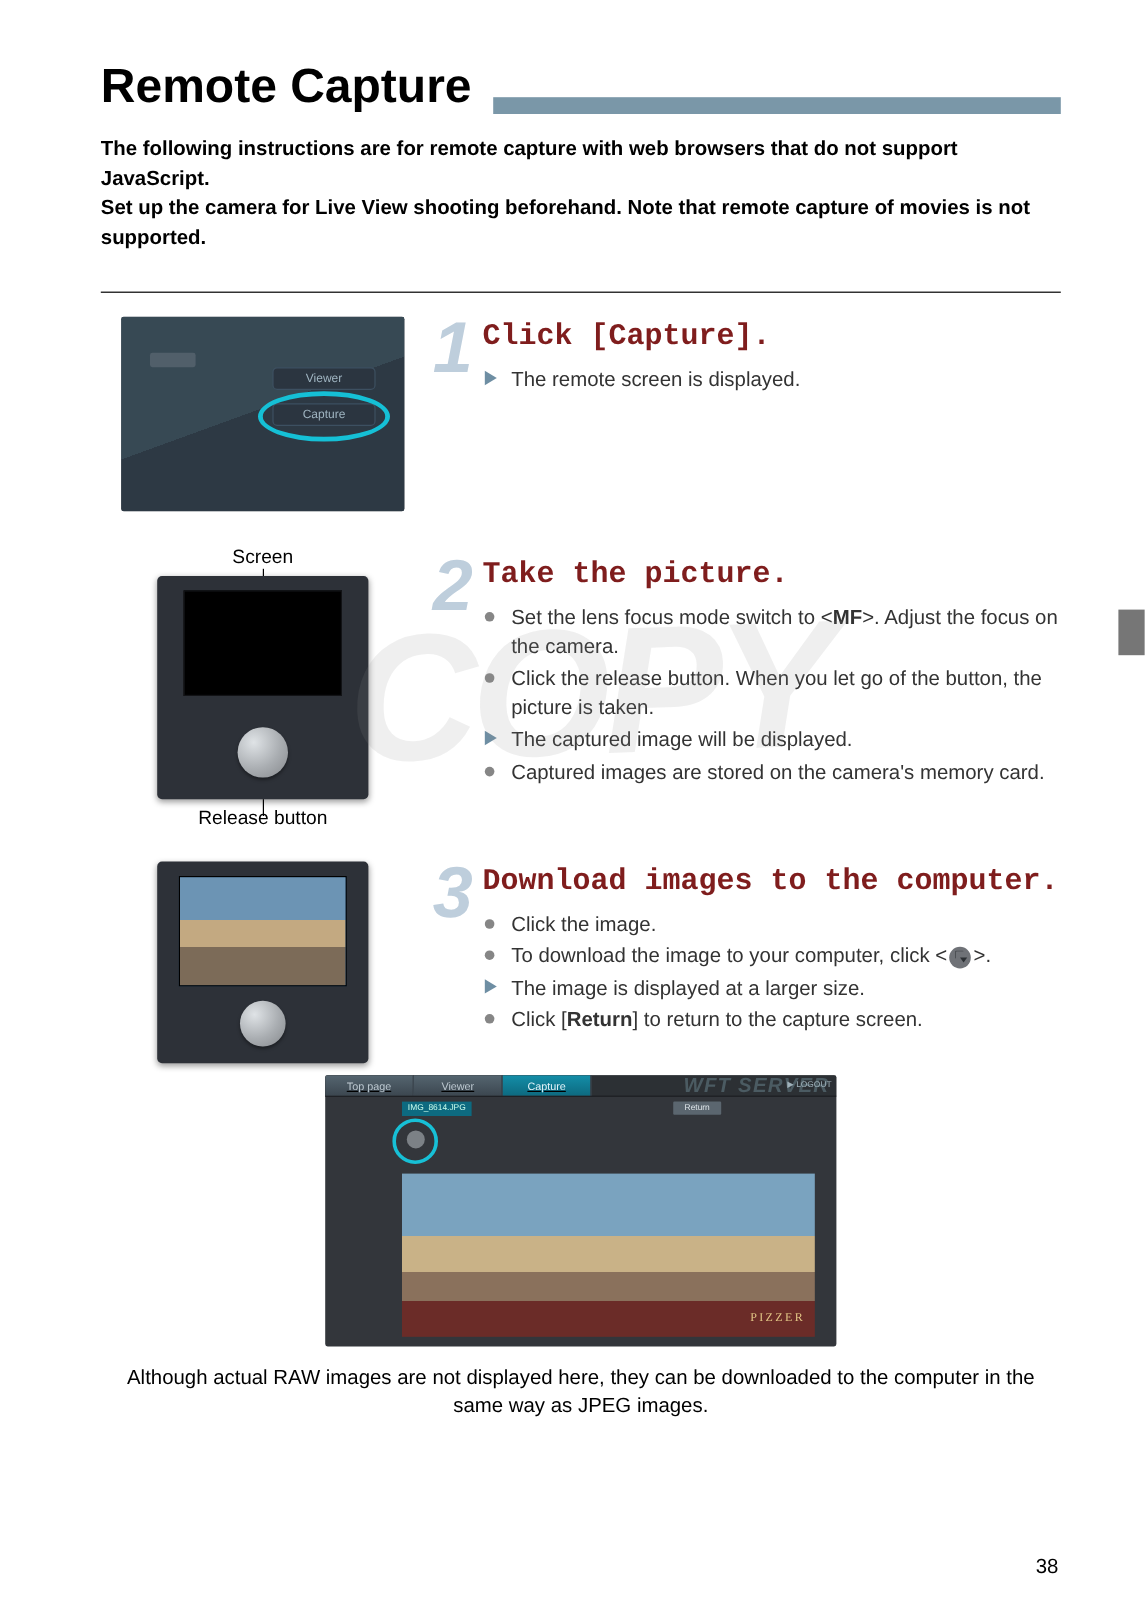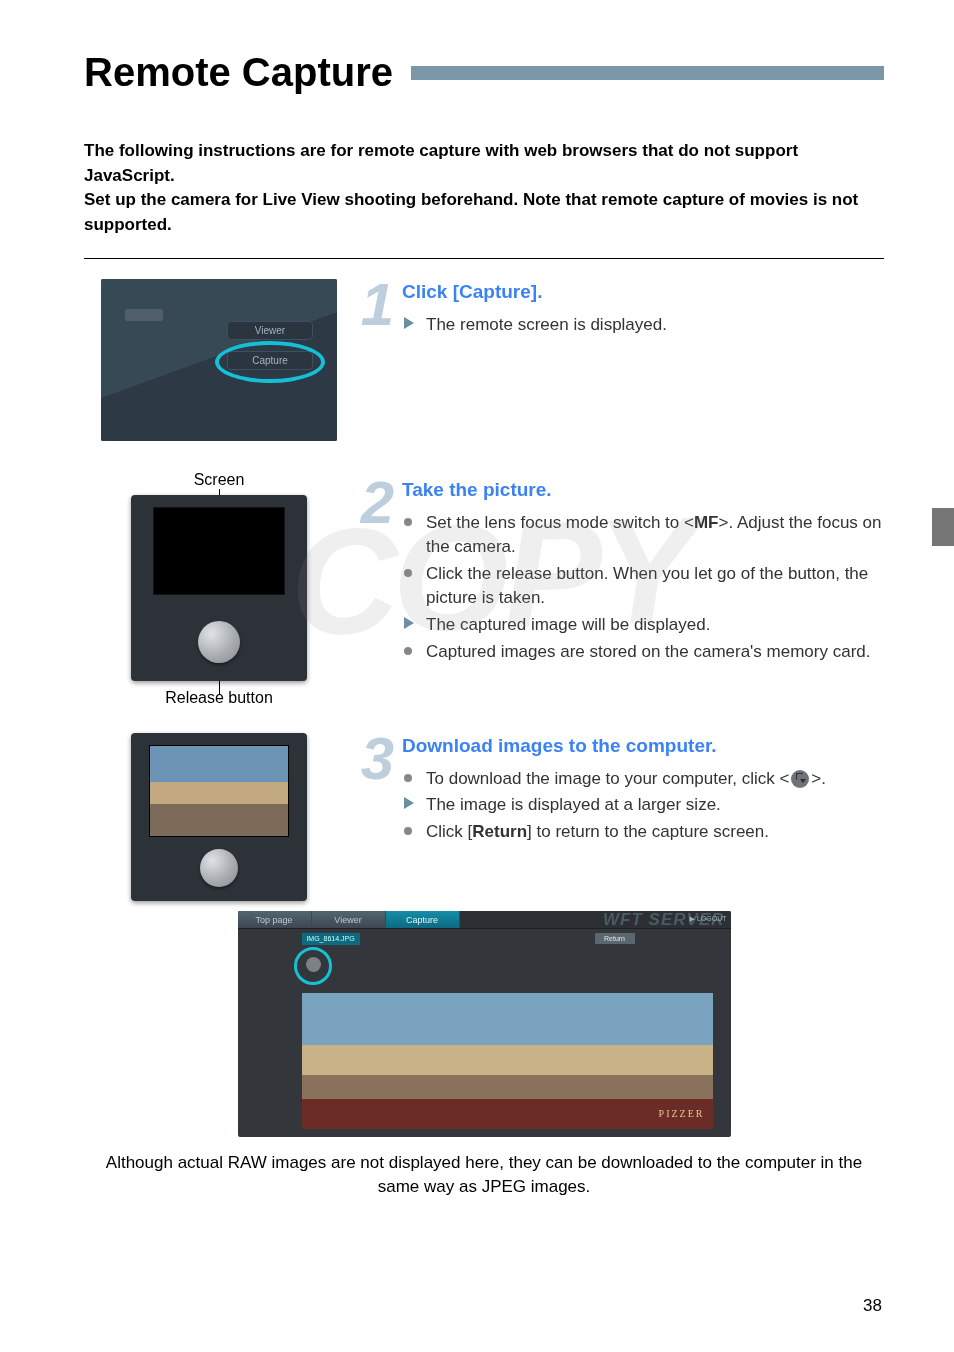--- a/index.html
+++ b/index.html
@@ -9,42 +9,42 @@
     background: #fff;
     width: 954px;
     min-height: 1352px;
     position: relative;
   }
   .page {
     padding: 50px 70px 30px 84px;
   }
   .title-row {
     display: flex;
-    align-items: center;
+    align-items: flex-end;
     gap: 18px;
-    margin-bottom: 44px;
+    margin-bottom: 17px;
   }
   h1 {
     font-size: 40px;
     font-weight: 700;
     margin: 0;
     color: #000;
     white-space: nowrap;
   }
   .title-bar {
     flex: 1;
     height: 14px;
     background: #7a97a8;
   }
   .intro {
     font-size: 17px;
     font-weight: 700;
     color: #000;
     line-height: 1.45;
-    margin-bottom: 20px;
+    margin-bottom: 32px;
   }
   .hr {
     height: 1px;
     background: #000;
     margin-bottom: 20px;
   }
   .step {
     display: flex;
     align-items: flex-start;
     margin-bottom: 10px;
@@ -65,24 +65,25 @@
     width: 40px;
     text-align: right;
     margin-right: 8px;
     flex-shrink: 0;
   }
   .step-body {
     flex: 1;
     padding-top: 2px;
   }
   .step-title {
-    font-size: 19px;
+    font-size: 25px;
     font-weight: 700;
-    color: #3b82f6;
+    color: #7f1d1d;
     margin-bottom: 10px;
+    font-family: Liberation Mono, monospace;
   }
   .bullets {
     list-style: none;
     padding: 0;
     margin: 0;
     font-size: 17px;
     color: #333;
     line-height: 1.45;
   }
   .bullets li {
@@ -241,27 +242,28 @@
     content:"";position:absolute;top:3px;left:5px;
     width:6px;height:6px;border:1.5px solid #2c3034;border-bottom:none;border-right:none;border-radius:1px;
   }
   .icon-download::after{
     content:"";position:absolute;top:9px;left:9px;
     width:0;height:0;border-width:4px 3px 0 3px;border-style:solid;border-color:#2c3034 transparent transparent;
   }
 
   
   .wft {
-    width: 493px;
+    width: 426px;
     height: 226px;
     margin: 2px auto 10px;
     background: #33363b;
     position: relative;
     border-radius: 2px;
     overflow: hidden;
+    text-decoration: underline;
   }
   .wft .tabs {
     display:flex;
     height: 18px;
     background:#2c3034;
     border-bottom:1px solid #1d1f22;
   }
   .wft .tab {
     width: 74px;
     text-align:center;
@@ -435,20 +437,21 @@
     <div class="left-col">
       <div class="fig3">
         <div class="screen3"></div>
         <div class="release3"></div>
       </div>
     </div>
     <div class="step-num">3</div>
     <div class="step-body">
       <div class="step-title">Download images to the computer.</div>
       <ul class="bullets" id="s3b">
+          <li><span class="dot"></span><span>Click the image.</span></li>
           <li><span class="dot"></span><span>To download the image to your computer, click &lt;<span class="icon-download"></span>&gt;.</span></li>
           <li><span class="tri"></span><span>The image is displayed at a larger size.</span></li>
           <li><span class="dot"></span><span>Click [<b>Return</b>] to return to the capture screen.</span></li>
         </ul>
     </div>
   </div>
 
   <div class="wft">
     <div class="tabs">
       <div class="tab">Top page</div>

